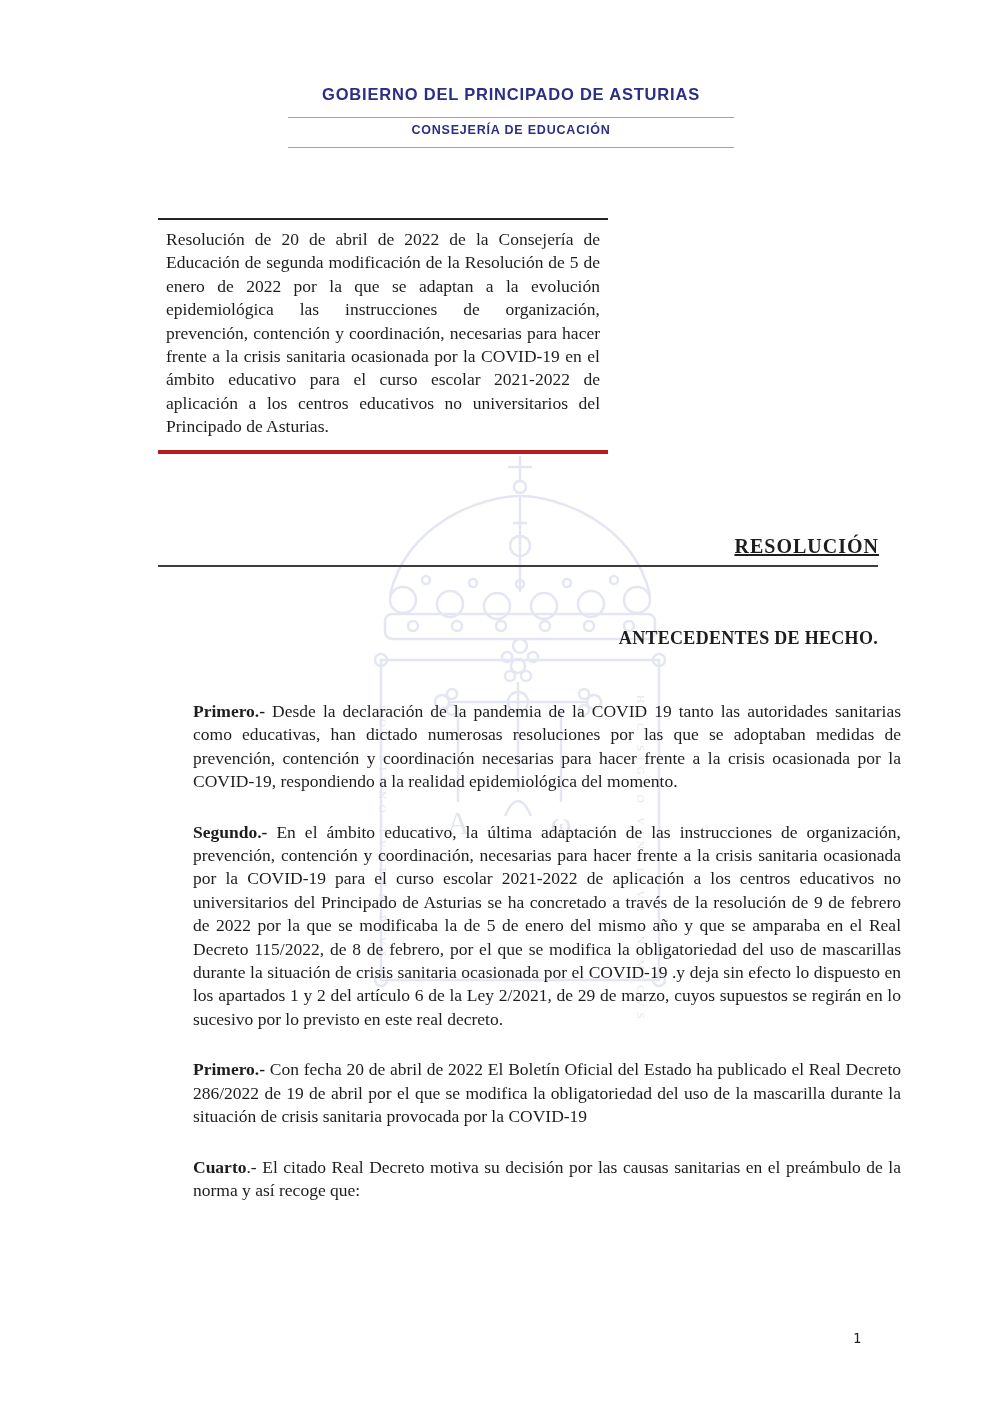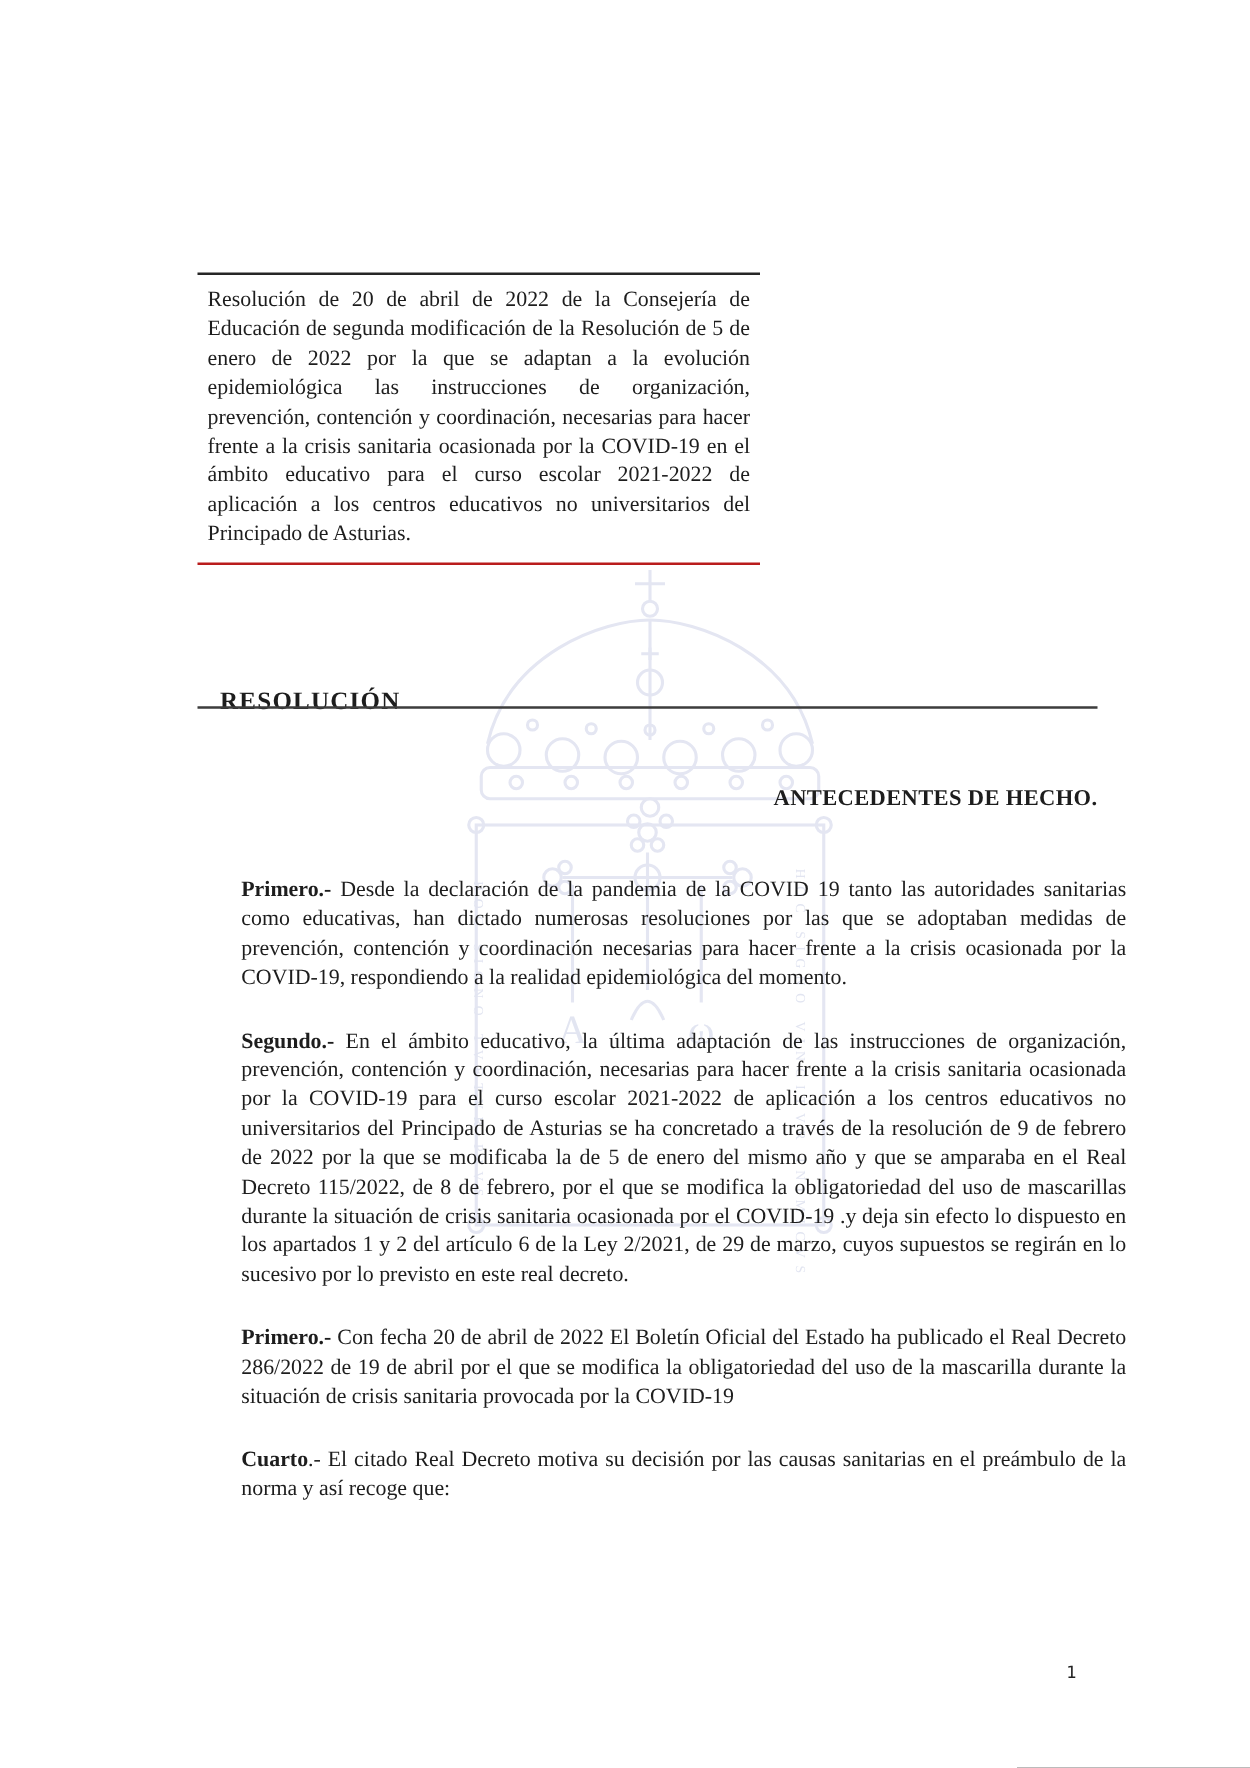--- a/index.html
+++ b/index.html
@@ -26,31 +26,31 @@
     color:#2b2e86;text-align:center;
   }
   .gov-title{font-size:16.5px;letter-spacing:0.8px;font-weight:600;line-height:20px;}
   .lh-rule{border:0;border-top:1.5px solid #9aa0ce;margin:0;position:absolute;left:8px;right:8px;}
   .rule1{top:33px;}
   .rule2{top:63px;}
   .dept-title{position:absolute;top:39px;left:0;right:0;font-size:12.5px;letter-spacing:0.8px;font-weight:600;}
   
   .summary-box{
     position:absolute;left:158px;top:218px;width:450px;z-index:1;
-    border-top:2px solid #262626;border-bottom:2px solid #b91c1c;
+    border-top:2px solid #262626;border-bottom:4px solid #b91c1c;
     padding:8px 8px 11px 8px;box-sizing:border-box;
   }
   .summary-box p{
     margin:0;font-size:17.5px;line-height:23.4px;
     text-align:justify;
   }
   
   .res-heading{
     position:absolute;left:160px;top:534px;width:718px;z-index:1;
-    margin:16px;text-align:left;font-size:20px;font-weight:bold;letter-spacing:1px;
+    margin:1px;text-align:right;font-size:20px;font-weight:bold;letter-spacing:1px;text-decoration:underline;
   }
   .res-rule{position:absolute;left:158px;top:565px;width:720px;border:0;border-top:2px solid #3d3d3d;margin:0;z-index:1;}
   .ant-heading{
     position:absolute;left:160px;top:628px;width:718px;z-index:1;
     margin:0;text-align:right;font-size:18px;font-weight:bold;letter-spacing:0.3px;
   }
   
   .body-text{
     position:absolute;left:165px;top:700px;width:708px;z-index:1;margin-left:28px;
   }
@@ -122,20 +122,26 @@
       <circle cx="219" cy="260" r="5"></circle>
       <path d="M93 258 V 352"></path>
       <path d="M196 258 V 352"></path>
       <text x="93" y="384" text-anchor="middle" font-size="32">Α</text>
       <text x="196" y="384" text-anchor="middle" font-size="32">ω</text>
     </g>
     <text transform="translate(14 255) rotate(90)" font-size="11" letter-spacing="6">HOC SIGNO TVETVR PIVS</text>
     <text transform="translate(272 245) rotate(90)" font-size="11" letter-spacing="6">HOC SIGNO VINCITVR INIMICVS</text>
   </svg>
 
+  <header class="letterhead">
+    <div class="gov-title">GOBIERNO DEL PRINCIPADO DE ASTURIAS</div>
+    <hr class="lh-rule rule1">
+    <div class="dept-title">CONSEJERÍA DE EDUCACIÓN</div>
+    <hr class="lh-rule rule2">
+  </header>
 
   <section class="summary-box">
     <p>Resolución de 20 de abril de 2022 de la Consejería de Educación de segunda modificación de la Resolución de 5 de enero de 2022 por la que se adaptan a la evolución  epidemiológica las instrucciones de organización, prevención, contención y coordinación, necesarias para hacer frente a la crisis sanitaria ocasionada por la COVID-19 en el ámbito educativo para el curso escolar 2021-2022 de aplicación a los centros educativos no universitarios del Principado de Asturias.</p>
   </section>
 
   <h1 class="res-heading">RESOLUCIÓN</h1>
   <hr class="res-rule">
   <h2 class="ant-heading">ANTECEDENTES DE HECHO.</h2>
 
   <div class="body-text">

